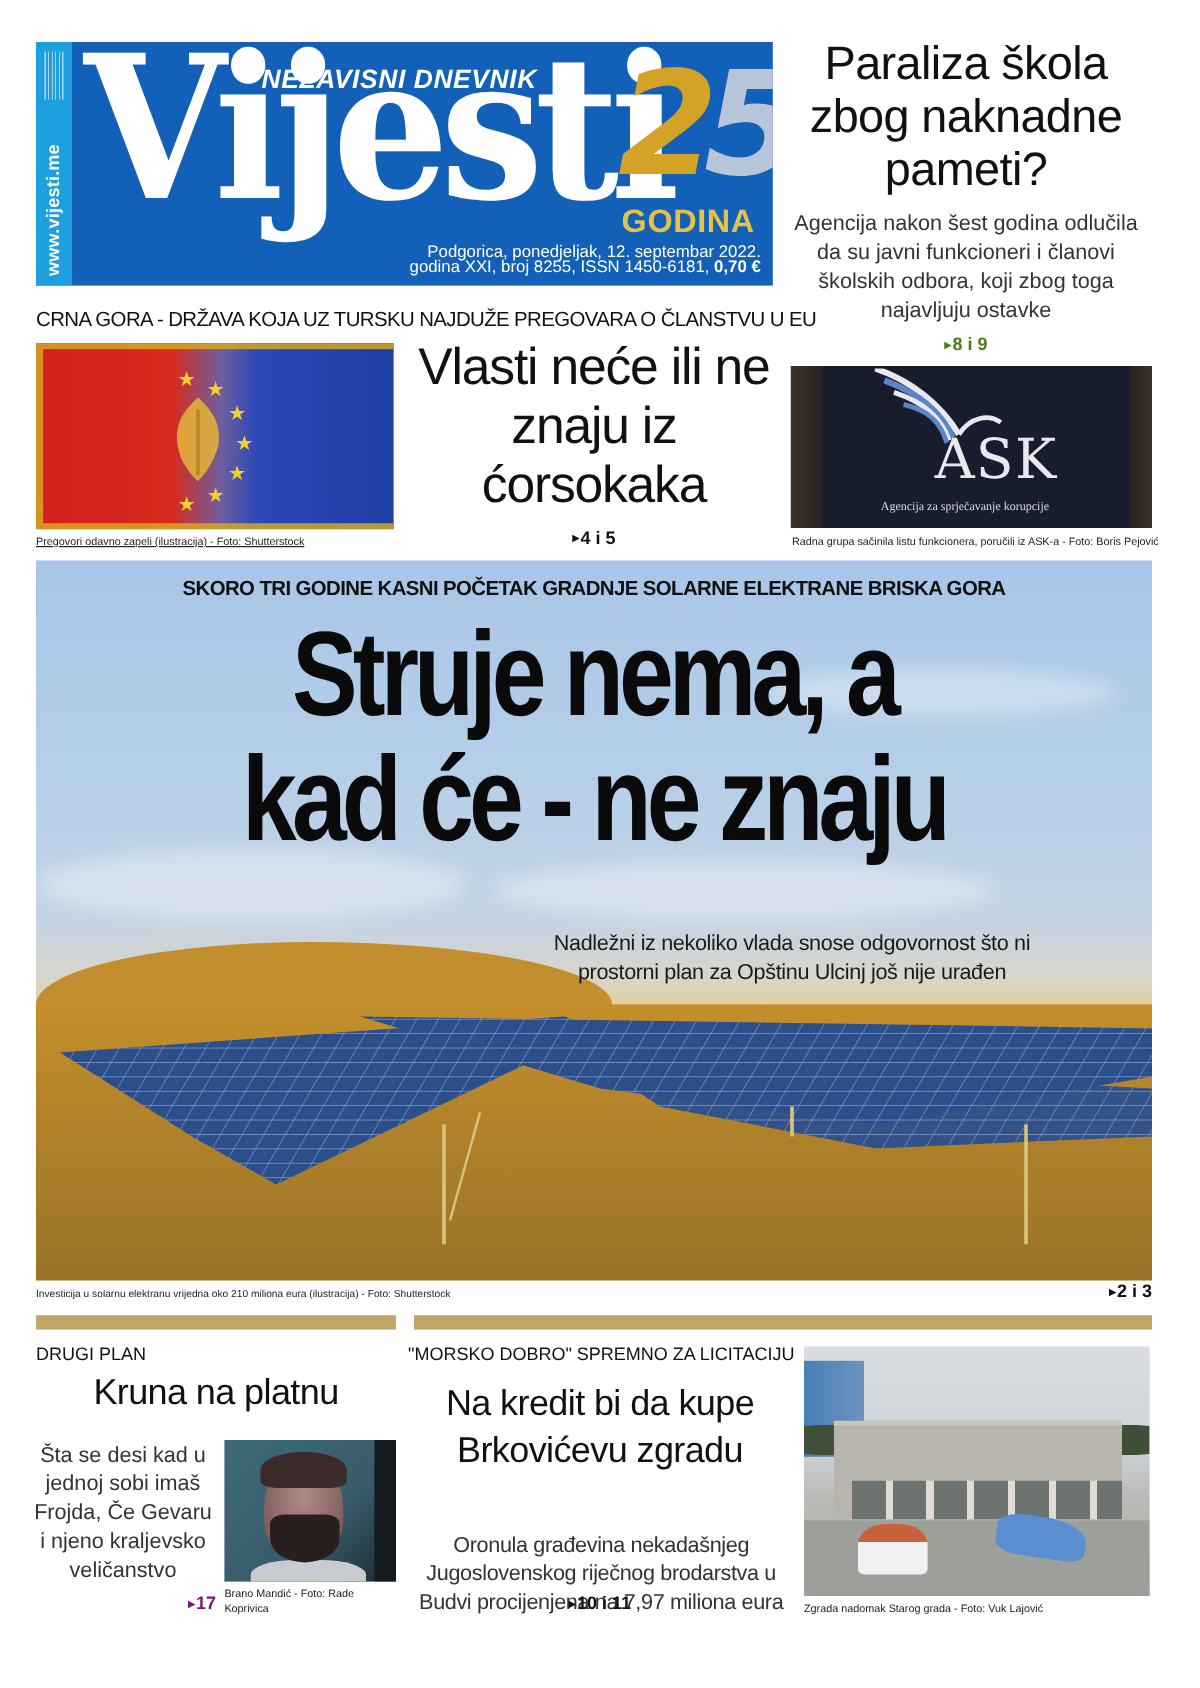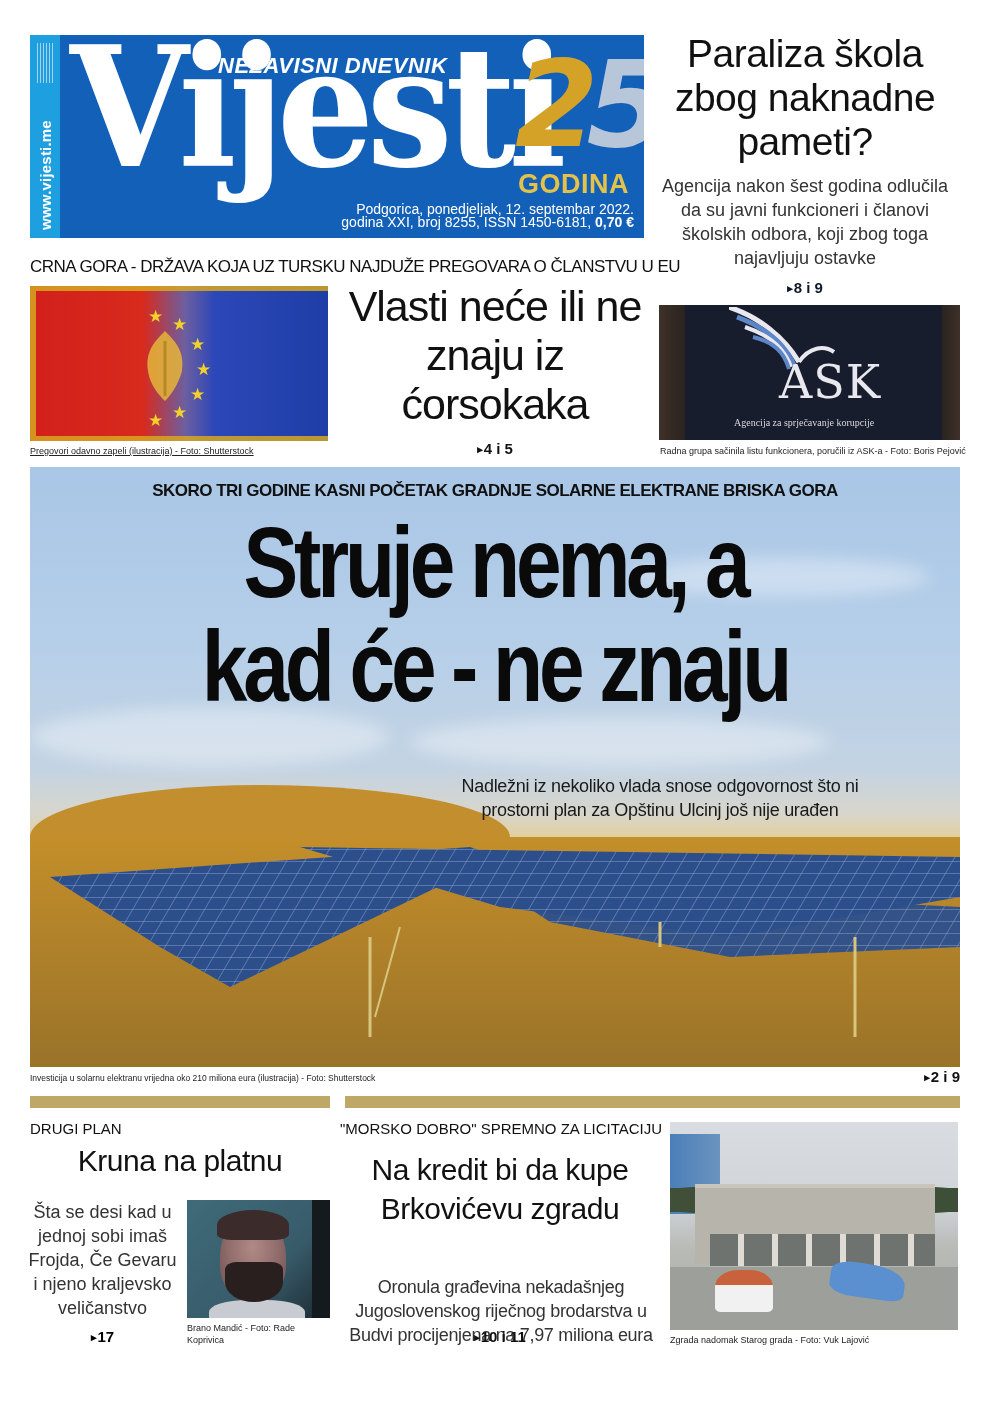--- a/index.html
+++ b/index.html
@@ -17,21 +17,21 @@
   .masthead .anniv-num { position: absolute; left: 485px; top: 10px; font-family: "DejaVu Sans", sans-serif; font-weight: bold; font-size: 120px; line-height: 1; letter-spacing: -12px; font-style: italic; }
   .masthead .anniv-num .two { color: #d4a227; }
   .masthead .anniv-num .five { color: #b8c6da; }
   .masthead .anniv-label { position: absolute; left: 488px; top: 134px; color: #e3c24a; font-weight: bold; font-size: 27px; letter-spacing: 0.5px; }
   .masthead .dateline { position: absolute; right: 10px; top: 168px; color: #fff; font-size: 14px; line-height: 13px; text-align: right; }
   .masthead .dateline b { font-weight: bold; }
 
   
   .tr-title { left: 655px; top: 32px; width: 300px; text-align: center; font-size: 39px; line-height: 44px; color: #111; letter-spacing: -0.5px; }
   .tr-deck { left: 655px; top: 174px; width: 300px; text-align: center; font-size: 18px; line-height: 24px; color: #333; }
-  .tr-ref { left: 655px; top: 279px; width: 300px; text-align: center; font-size: 15px; font-weight: bold; color: #0f172a; }
+  .tr-ref { left: 655px; top: 279px; width: 300px; text-align: center; font-size: 15px; font-weight: bold; color: #4d7c0f; }
 
   .kicker-eu { left: 30px; top: 257px; width: 620px; font-size: 17px; color: #111; letter-spacing: -0.5px; white-space: nowrap; }
 
   
   .flag-photo { left: 30px; top: 286px; width: 298px; height: 155px; overflow: hidden; background: linear-gradient(90deg, #d21f1b 0%, #d82a1d 38%, #6c5fa0 52%, #2c47b8 62%, #1e3ea6 100%); }
   .flag-photo .border-y { position: absolute; left: 0; top: 0; width: 100%; height: 100%; border: 5px solid #d7a720; border-right: none; border-left-width: 6px; opacity: 0.85; }
   .flag-photo .eagle { position: absolute; left: 110px; top: 40px; width: 50px; height: 80px; }
   .flag-photo .star { position: absolute; color: #f3d12c; font-size: 17px; line-height: 1; }
   .flag-caption { left: 30px; top: 446px; font-size: 9px; color: #222; white-space: nowrap; text-decoration: underline; }
 
@@ -61,21 +61,21 @@
   .hero-caption { left: 30px; top: 1073px; font-size: 8.5px; color: #222; white-space: nowrap; }
   .hero-ref { left: 900px; top: 1068px; width: 60px; text-align: right; font-size: 15px; font-weight: bold; color: #111; }
 
   
   .goldbar { height: 12px; background: #bfa768; }
 
   
   .bl-kicker { left: 30px; top: 1120px; width: 300px; text-align: left; font-size: 15px; color: #111; }
   .bl-title { left: 30px; top: 1144px; width: 300px; text-align: center; font-size: 30px; color: #111; letter-spacing: -0.5px; }
   .bl-deck { left: 25px; top: 1200px; width: 155px; text-align: center; font-size: 18px; line-height: 24px; color: #333; }
-  .bl-ref { left: 25px; top: 1328px; width: 155px; text-align: center; font-size: 15px; font-weight: bold; color: #000000; }
+  .bl-ref { left: 25px; top: 1328px; width: 155px; text-align: right; font-size: 15px; font-weight: bold; color: #701a75; }
   .portrait { left: 187px; top: 1200px; width: 143px; height: 118px; overflow: hidden; background: linear-gradient(135deg, #3f6b78, #385b6a 60%, #1a2a30 100%); }
   .portrait .dark { position: absolute; right: 0; top: 0; width: 18px; height: 100%; background: #141a1e; }
   .portrait .head { position: absolute; left: 33px; top: 18px; width: 66px; height: 82px; background: radial-gradient(ellipse at 50% 35%, #b08a86 0%, #8f6b6a 55%, #6b4e52 100%); border-radius: 46% 46% 42% 42%; }
   .portrait .hair { position: absolute; left: 30px; top: 10px; width: 72px; height: 30px; background: #3b2b2a; border-radius: 50% 50% 20% 20%; }
   .portrait .beard { position: absolute; left: 38px; top: 62px; width: 58px; height: 40px; background: #2a1f1f; border-radius: 20% 20% 50% 50%; }
   .portrait .shirt { position: absolute; left: 22px; top: 100px; width: 96px; height: 30px; background: #c8ccd2; border-radius: 40% 40% 0 0; }
   .portrait-caption { left: 187px; top: 1322px; width: 143px; font-size: 9px; line-height: 12px; color: #222; }
 
   
   .bm-kicker { left: 340px; top: 1120px; width: 320px; text-align: center; font-size: 15px; color: #111; white-space: nowrap; }
@@ -175,21 +175,21 @@
     <line x1="825" y1="100" x2="825" y2="200" stroke="#d7c57e" stroke-width="3"></line>
   </svg>
 </div>
 <div class="abs hero-kicker">SKORO TRI GODINE KASNI POČETAK GRADNJE SOLARNE ELEKTRANE BRISKA GORA</div>
 <div class="abs hero-title">
   <div>Struje nema, a</div>
   <div>kad će - ne znaju</div>
 </div>
 <div class="abs hero-deck">Nadležni iz nekoliko vlada snose odgovornost što ni prostorni plan za Opštinu Ulcinj još nije urađen</div>
 <div class="abs hero-caption">Investicija u solarnu elektranu vrijedna oko 210 miliona eura (ilustracija) - Foto: Shutterstock</div>
-<div class="abs hero-ref"><span class="tri">▸</span><span>2 i 9</span></div>
+<div class="abs hero-ref"><span class="tri">▸</span><span>2 i 3</span></div>
 
 <div class="abs goldbar" style="left:30px;top:1096px;width:300px"></div>
 <div class="abs goldbar" style="left:345px;top:1096px;width:615px"></div>
 
 <div class="abs bl-kicker">DRUGI PLAN</div>
 <div class="abs bl-title">Kruna na platnu</div>
 <div class="abs bl-deck">Šta se desi kad u jednoj sobi imaš Frojda, Če Gevaru i njeno kraljevsko veličanstvo</div>
 <div class="abs bl-ref"><span class="tri">▸</span><span>17</span></div>
 <div class="abs portrait">
   <div class="dark"></div>

